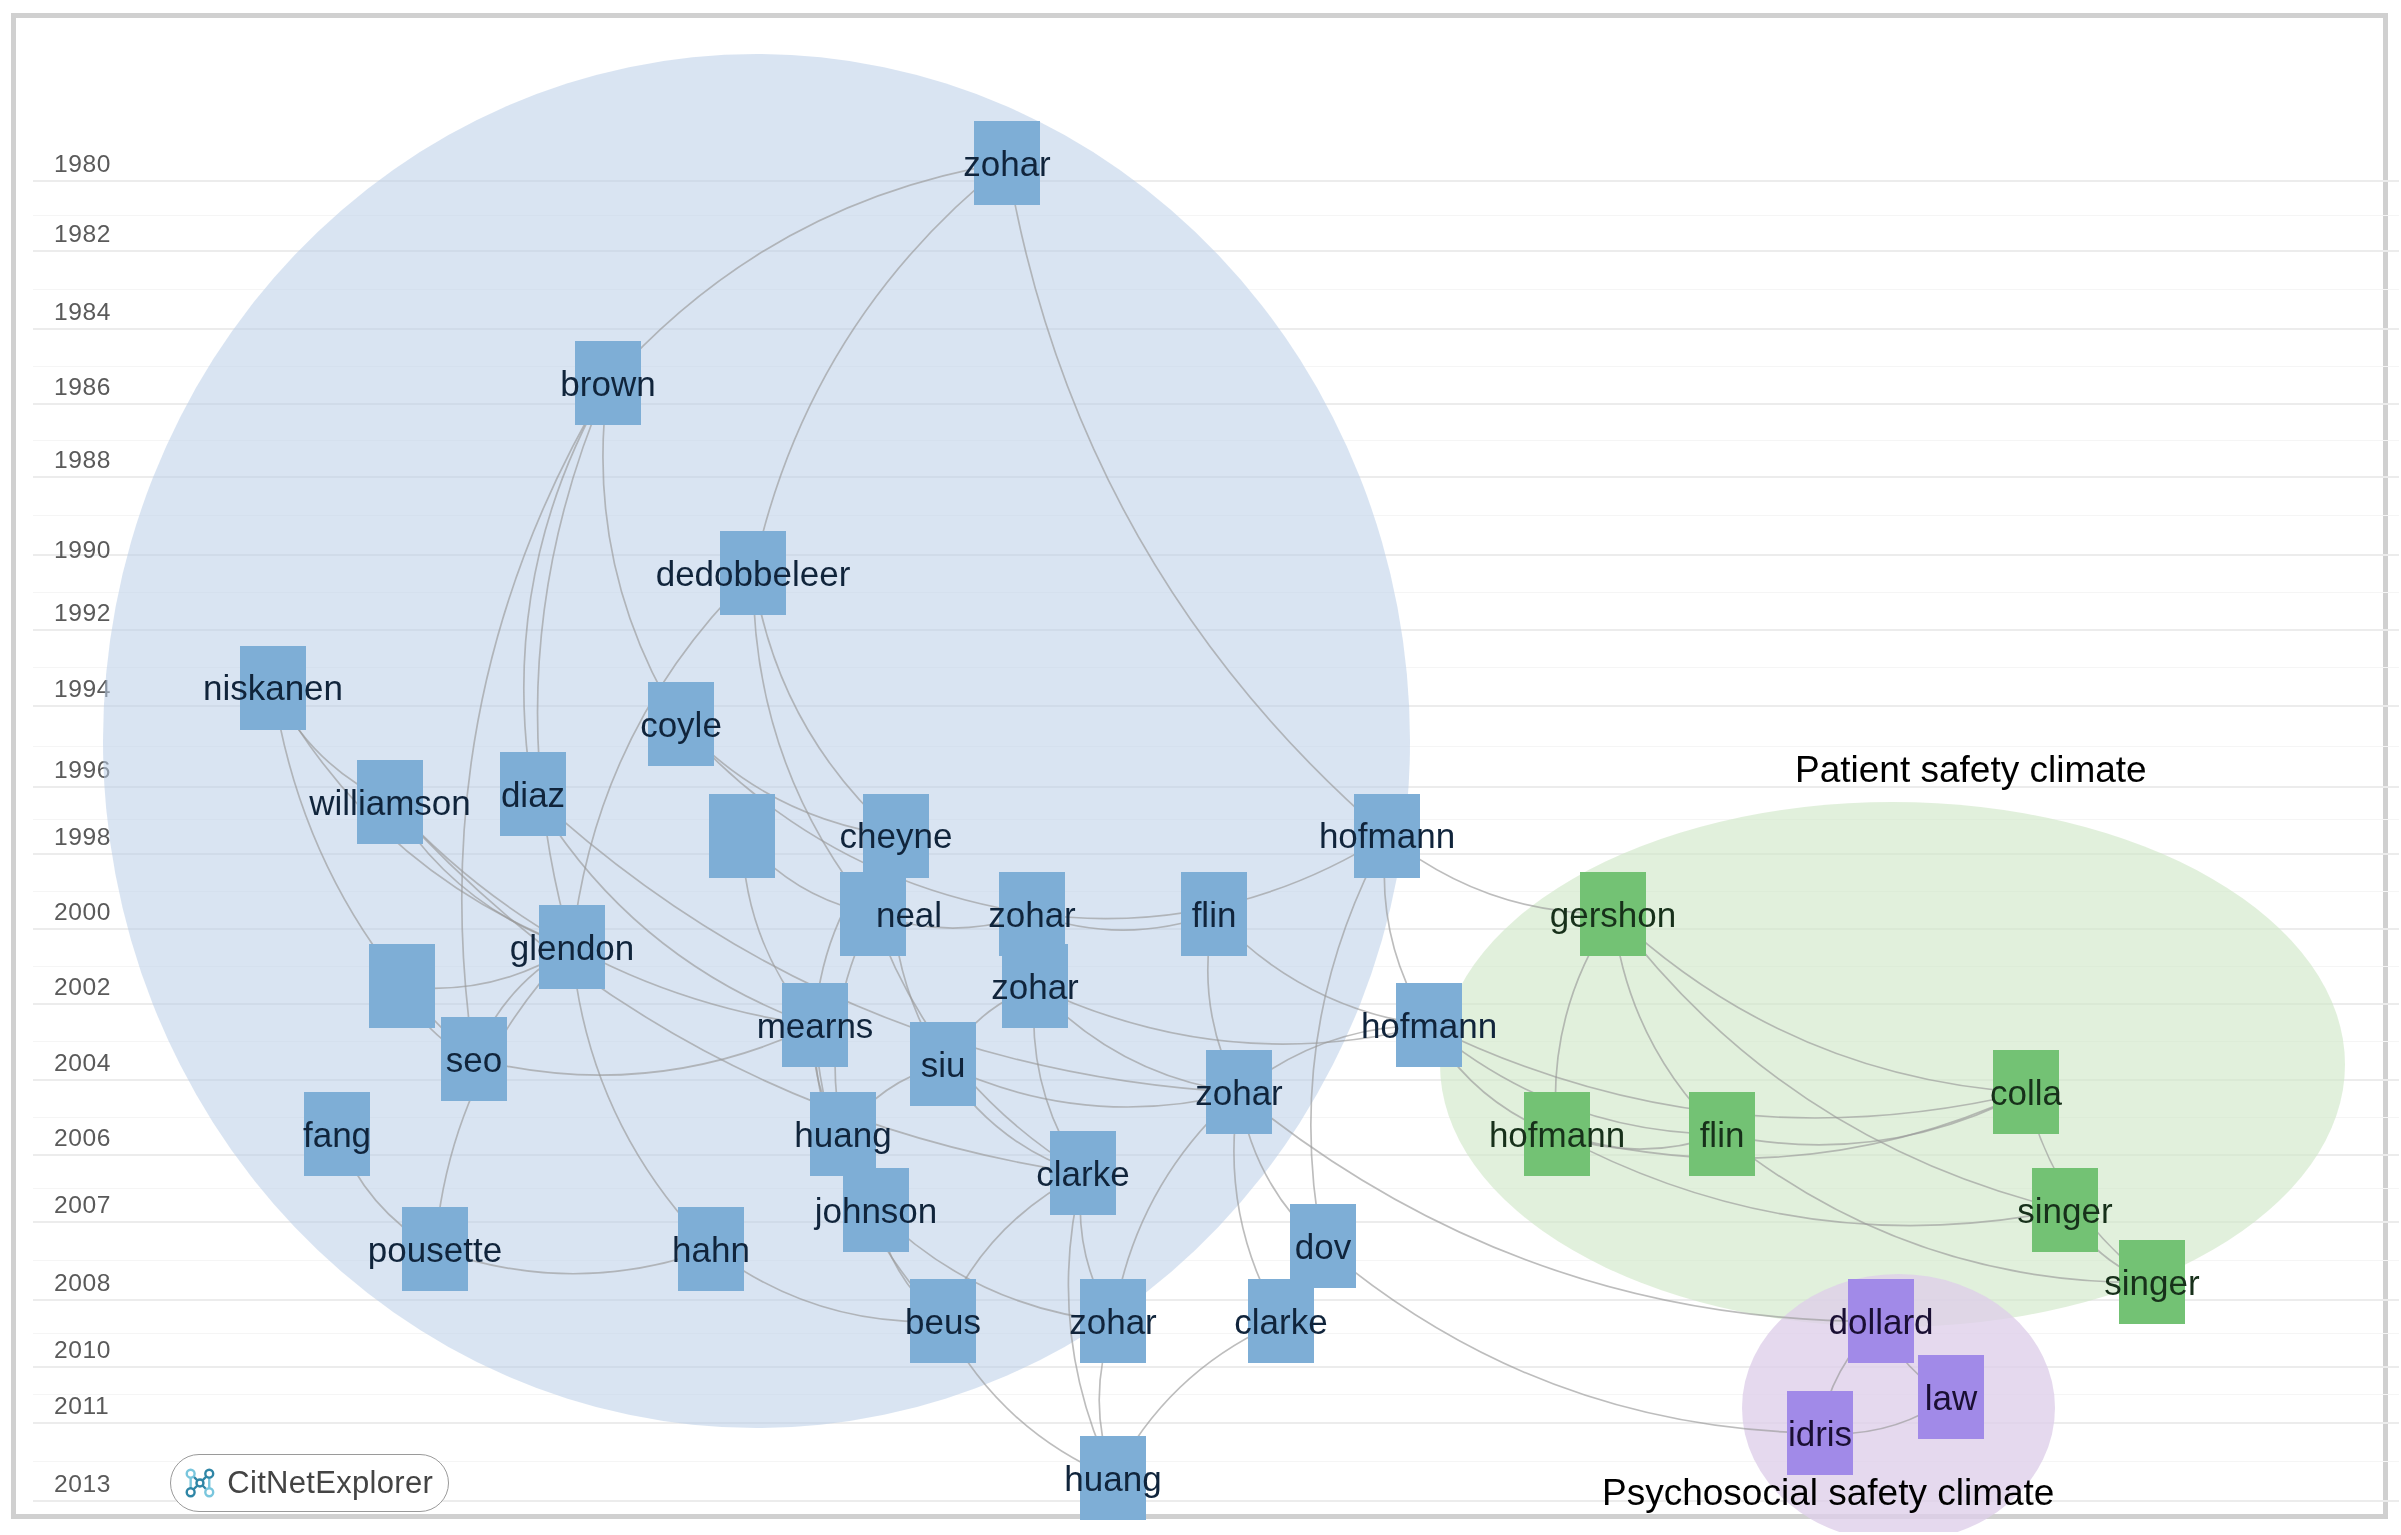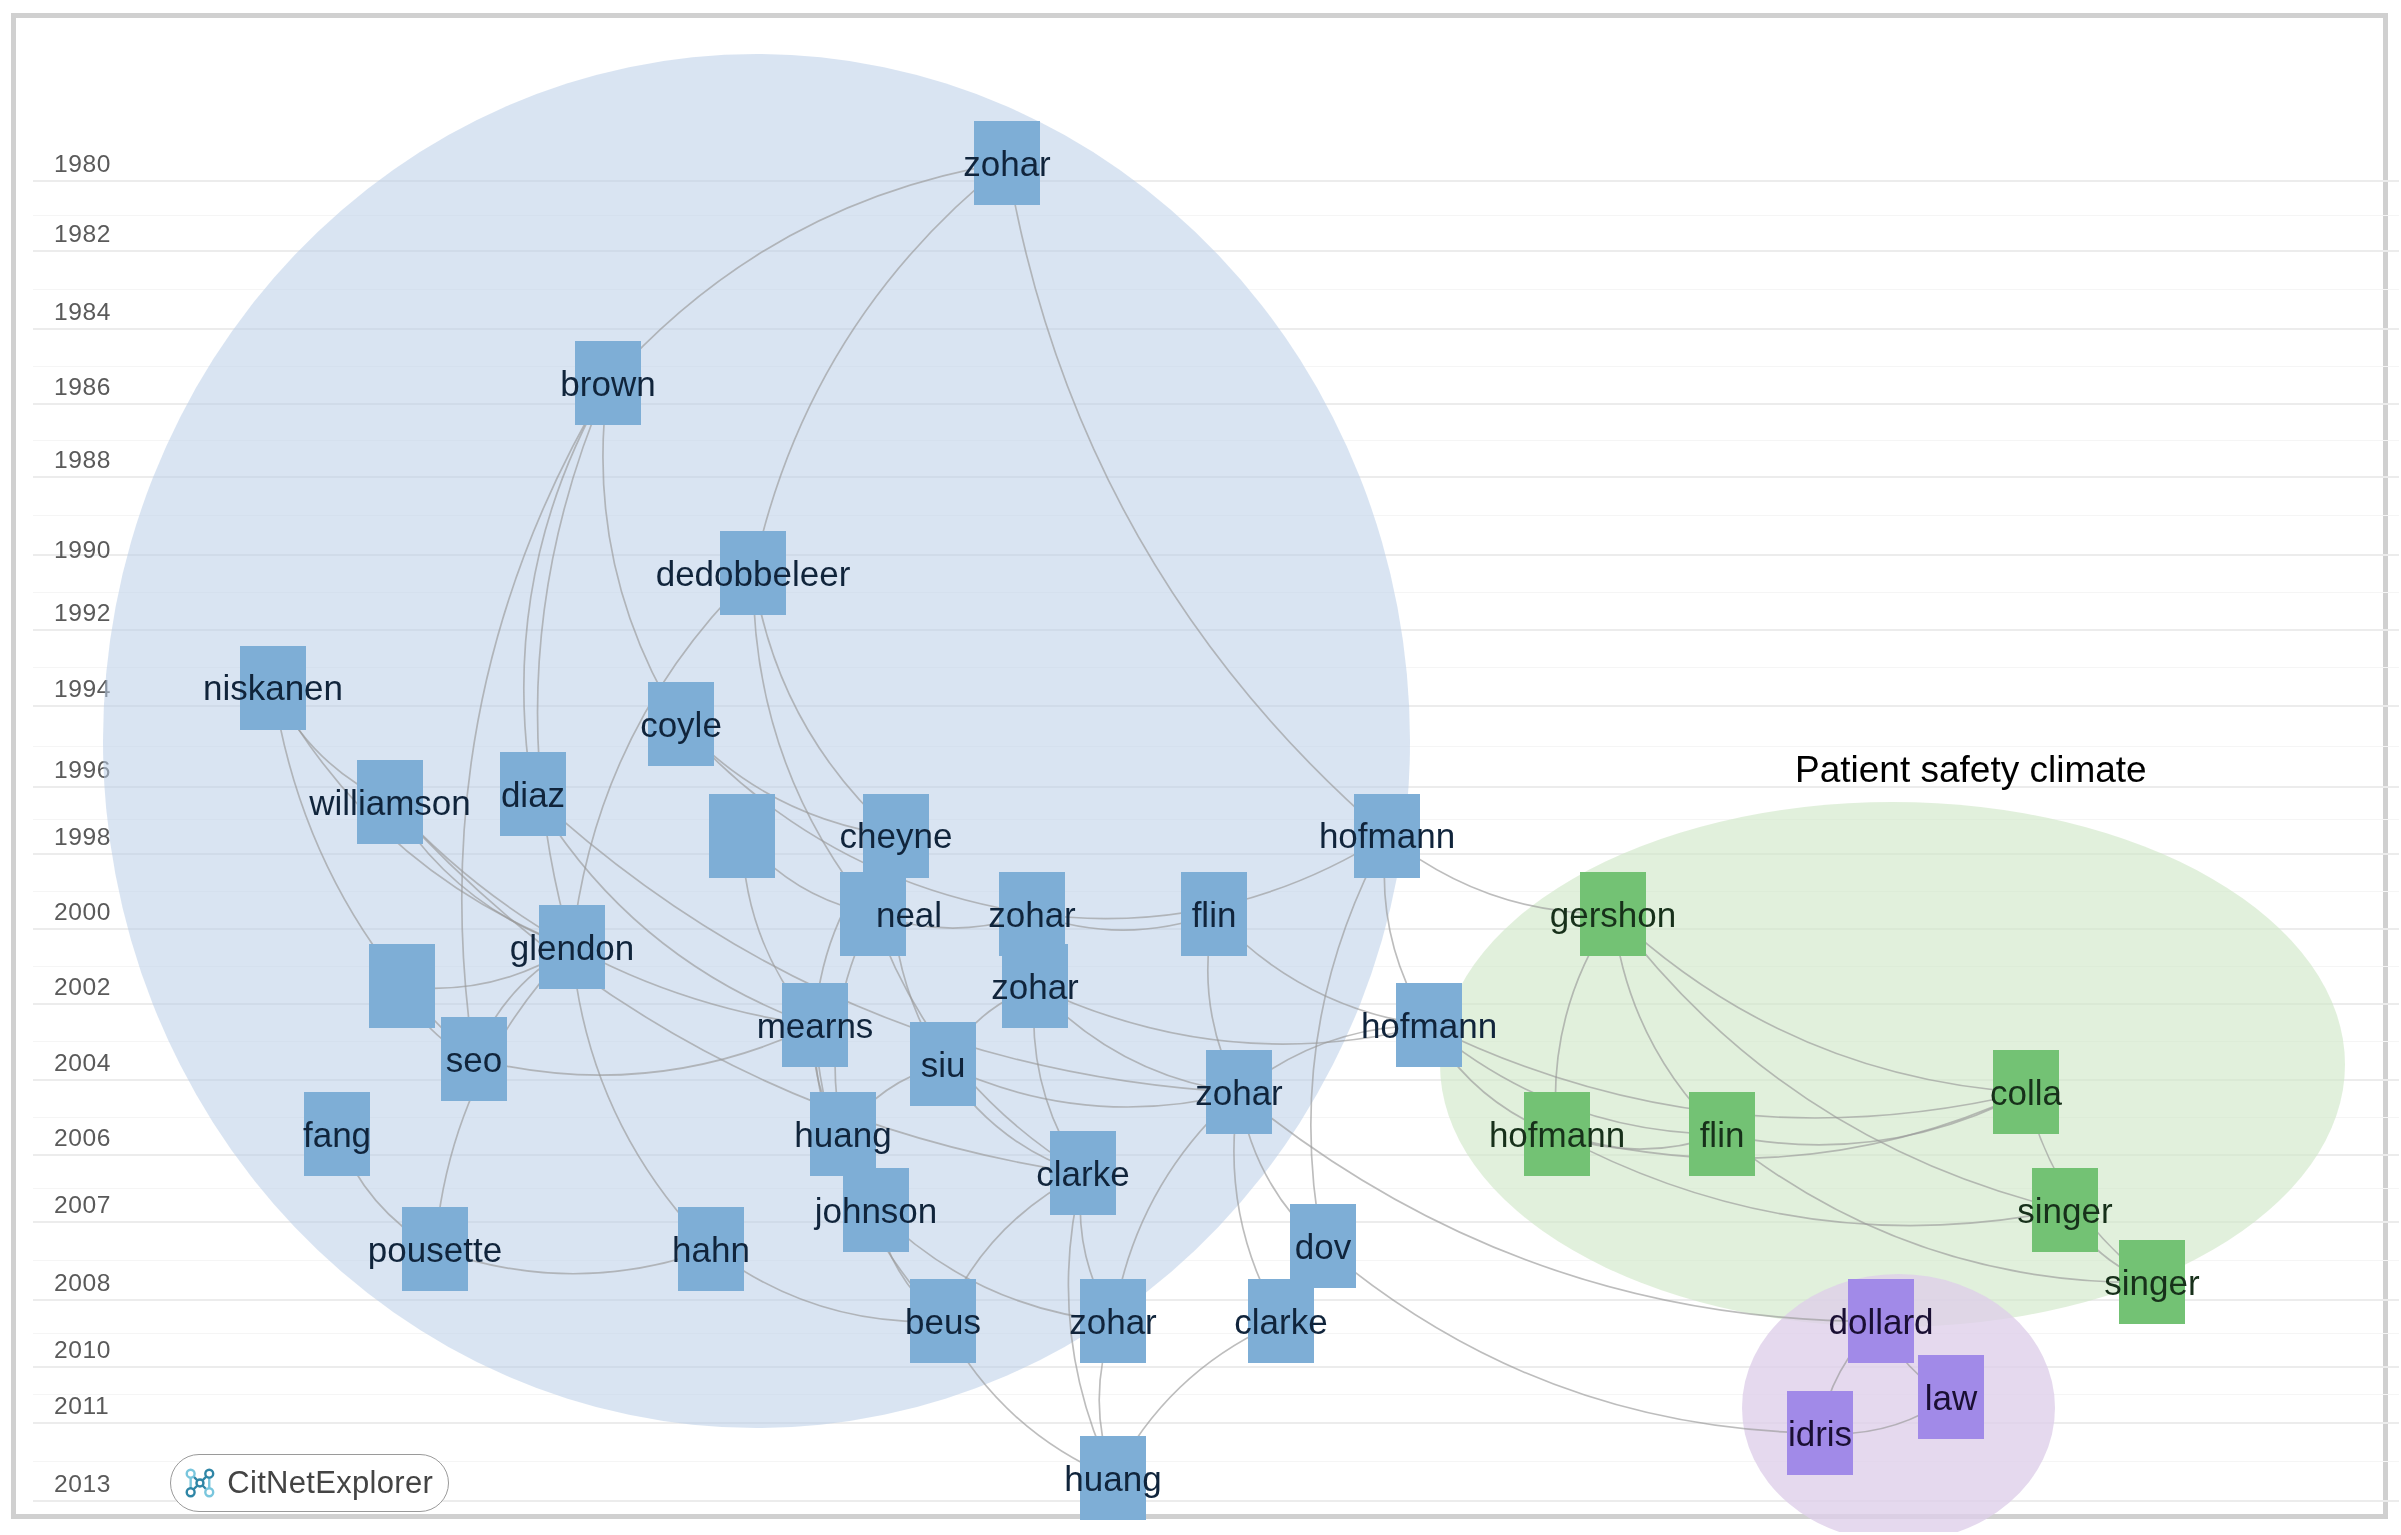--- a/index.html
+++ b/index.html
@@ -368,20 +368,21 @@
           <div class="node-label green-lbl" style="left: 2119px; top: 1245px;">singer</div>
           <div class="node purple" style="left: 1815px; top: 1242px; width: 66px; height: 84px;"></div>
           <div class="node-label purple-lbl" style="left: 1848px; top: 1284px;">dollard</div>
           <div class="node purple" style="left: 1885px; top: 1318px; width: 66px; height: 84px;"></div>
           <div class="node-label purple-lbl" style="left: 1918px; top: 1360px;">law</div>
           <div class="node purple" style="left: 1754px; top: 1354px; width: 66px; height: 84px;"></div>
           <div class="node-label purple-lbl" style="left: 1787px; top: 1396px;">idris</div>
         </div>
 
       <div class="cluster-title" id="title-patient" style="left:1762px; top:712px;">Patient safety climate</div>
+      <div class="cluster-title" id="title-psychosocial" style="left:1569px; top:1435px;">Psychosocial safety climate</div>
 
       <div id="brand-badge">
         <span style="display:inline-flex;">
           <svg width="35" height="35" viewBox="0 0 32 32">
             <line x1="7" y1="7" x2="24" y2="24" stroke="#2f86a6" stroke-width="2.2"></line>
             <line x1="7" y1="24" x2="24" y2="7" stroke="#2f86a6" stroke-width="2.2"></line>
             <line x1="7" y1="7" x2="7" y2="24" stroke="#79c6dd" stroke-width="2.2"></line>
             <line x1="24" y1="7" x2="24" y2="24" stroke="#79c6dd" stroke-width="2.2"></line>
             <circle cx="7" cy="7" r="3.6" fill="#ffffff" stroke="#79c6dd" stroke-width="2.2"></circle>
             <circle cx="24" cy="7" r="3.6" fill="#ffffff" stroke="#2f86a6" stroke-width="2.2"></circle>

